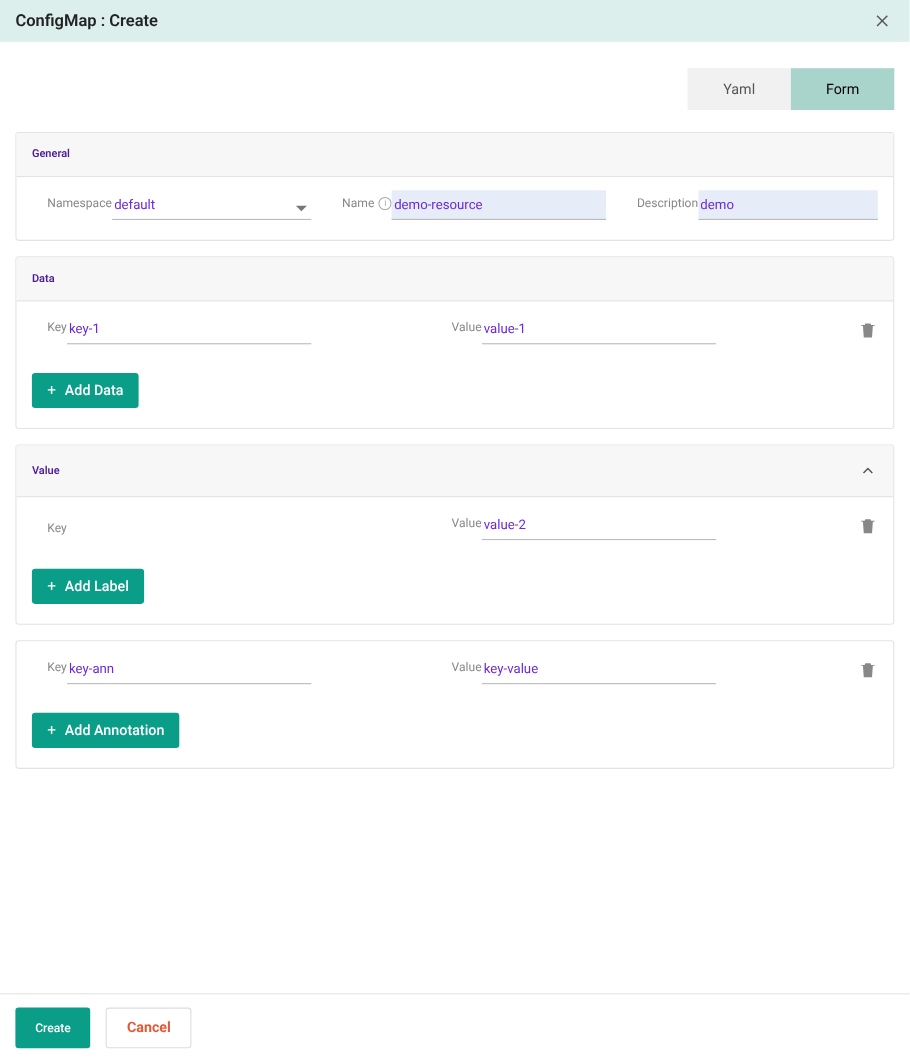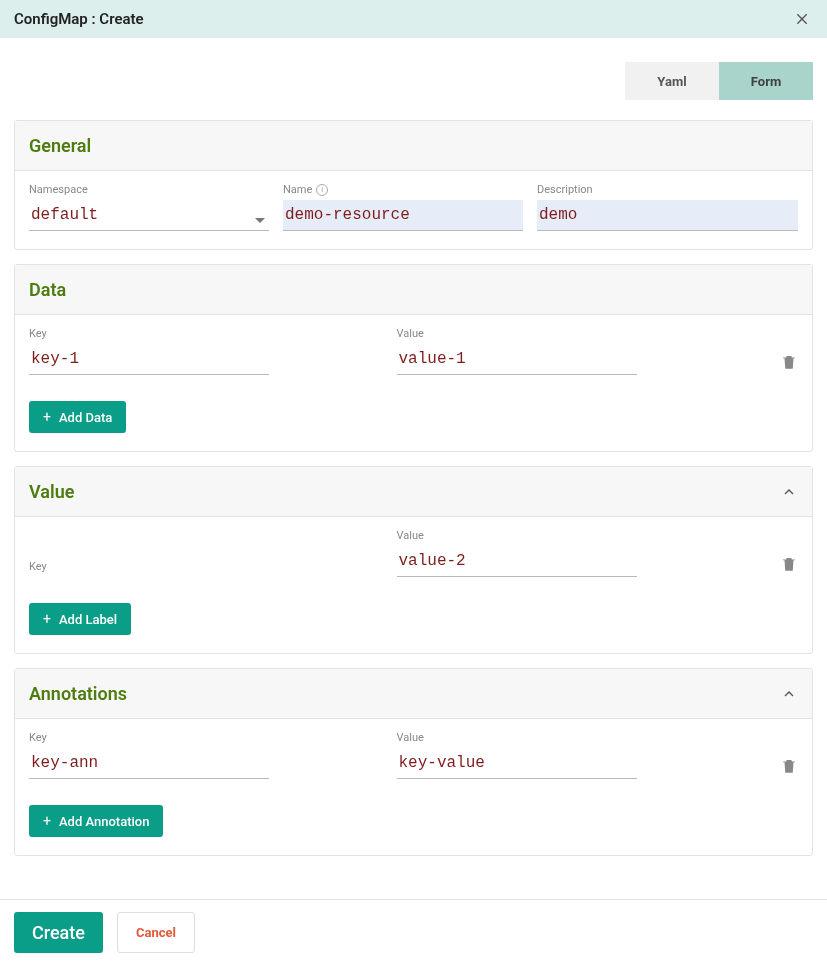--- a/index.html
+++ b/index.html
@@ -6,53 +6,53 @@
 body { background: #fff; width: 827px; height: 965px; position: relative; }
 
 .header { background: #dcefec; height: 38px; display: flex; align-items: center; justify-content: space-between; padding: 0 14px; gap: 16px; }
 .header-title { font-size: 15px; font-weight: 600; color: #222; }
 .close-btn { width: 22px; height: 22px; display: flex; align-items: center; justify-content: center; cursor: pointer; color: #555; }
 .close-btn svg { width: 16px; height: 16px; }
 
 .content { padding: 24px 14px 0 14px; }
 
 .tab-row { display: flex; justify-content: flex-end; margin-bottom: 20px; }
-.tab { width: 94px; height: 38px; display: flex; align-items: center; justify-content: center; font-size: 13px; font-weight: 700; cursor: pointer; }
+.tab { width: 94px; height: 38px; display: flex; align-items: center; justify-content: center; font-size: 13px; font-weight: 400; cursor: pointer; }
 .tab-yaml { background: #f1f1f1; color: #555; }
-.tab-form { background: #a9d4cc; color: #404040; }
+.tab-form { background: #a9d4cc; color: #000000; }
 
 .panel { border: 1px solid #e3e3e3; border-radius: 3px; margin-bottom: 14px; background: #fff; }
 .panel-header { background: #f7f7f7; padding: 14px 14px; display: flex; align-items: center; justify-content: space-between; border-bottom: 1px solid #e3e3e3; }
-.panel-title { font-size: 18px; font-weight: 600; color: #4d7c0f; }
+.panel-title { font-size: 10px; font-weight: 600; color: #4c1d95; }
 .chevron { width: 18px; height: 18px; color: #555; display: flex; align-items: center; justify-content: center; cursor: pointer; }
 .panel-body { padding: 12px 14px 18px 14px; }
 
 .field-row { display: flex; gap: 14px; align-items: flex-end; }
-.field { display: flex; flex-direction: column; }
+.field { display: flex; flex-direction: row; margin-left: 14px; }
 .field-label { font-size: 11px; color: #888; margin-bottom: 4px; display: flex; align-items: center; gap: 4px; }
-.field-input { border: none; border-bottom: 1px solid #bbb; font-size: 16px; padding: 6px 2px; background: transparent; outline: none; color: #7f1d1d; width: 100%; font-family: Liberation Mono, monospace; }
+.field-input { border: none; border-bottom: 1px solid #bbb; font-size: 12px; padding: 6px 2px; background: transparent; outline: none; color: #6d28d9; width: 100%; }
 .field-input.filled { background: #e6edf8; }
 .select-wrap { position: relative; }
 .select-caret { position: absolute; right: 4px; bottom: 8px; width: 0; height: 0; border-left: 5px solid transparent; border-right: 5px solid transparent; border-top: 5px solid #777; }
 
 .general-row .field:nth-child(1) { flex: 0 0 240px; }
 .general-row .field:nth-child(2) { flex: 0 0 240px; }
 .general-row .field:nth-child(3) { flex: 1; }
 
 .kv-row { display: flex; gap: 14px; align-items: flex-end; margin-bottom: 26px; justify-content: space-between; }
 .kv-row .field { flex: 0 0 240px; }
 .kv-row .trash { margin-left: 16px; margin-bottom: 4px; width: 18px; height: 18px; color: #888; cursor: pointer; }
 
 .add-btn { background: #0a9d87; color: #fff; border: none; border-radius: 3px; padding: 8px 14px; font-size: 13px; font-weight: 500; display: inline-flex; align-items: center; gap: 8px; cursor: pointer; }
 .add-btn .plus { font-size: 14px; font-weight: 400; }
 
 .info-icon { width: 12px; height: 12px; border: 1px solid #aaa; border-radius: 50%; display: inline-flex; align-items: center; justify-content: center; font-size: 8px; color: #aaa; }
 
 .footer { position: absolute; bottom: 0; left: 0; right: 0; border-top: 1px solid #e3e3e3; padding: 12px 14px; display: flex; gap: 14px; background: #fff; }
-.btn-create { background: #0a9d87; color: #fff; border: none; border-radius: 3px; padding: 10px 18px; font-size: 18px; font-weight: 500; cursor: pointer; }
+.btn-create { background: #0a9d87; color: #fff; border: none; border-radius: 3px; padding: 10px 18px; font-size: 11px; font-weight: 500; cursor: pointer; }
 .btn-cancel { background: #fff; color: #e05a3a; border: 1px solid #ddd; border-radius: 3px; padding: 10px 18px; font-size: 13px; font-weight: 700; cursor: pointer; }
 </style>
 </head>
 <body>
 
 <div class="header">
   <span class="header-title">ConfigMap : Create</span>
   <div class="close-btn">
     <svg viewBox="0 0 24 24" fill="none" stroke="currentColor" stroke-width="2">
         <line x1="5" y1="5" x2="19" y2="19"></line>
@@ -142,28 +142,20 @@
           </svg>
       </div>
       <button class="add-btn">
         <span class="plus">+</span>
         <span>Add Label</span>
       </button>
     </div>
   </div>
 
   <div class="panel">
-    <div class="panel-header">
-      <span class="panel-title">Annotations</span>
-      <div class="chevron">
-        <svg viewBox="0 0 24 24" width="16" height="16" fill="none" stroke="currentColor" stroke-width="2">
-            <polyline points="6 15 12 9 18 15"></polyline>
-          </svg>
-      </div>
-    </div>
     <div class="panel-body">
       <div class="kv-row">
         <div class="field">
           <span class="field-label">Key</span>
           <input class="field-input" value="key-ann" style="">
         </div>
         <div class="field">
           <span class="field-label">Value</span>
           <input class="field-input" value="key-value" style="">
         </div>

